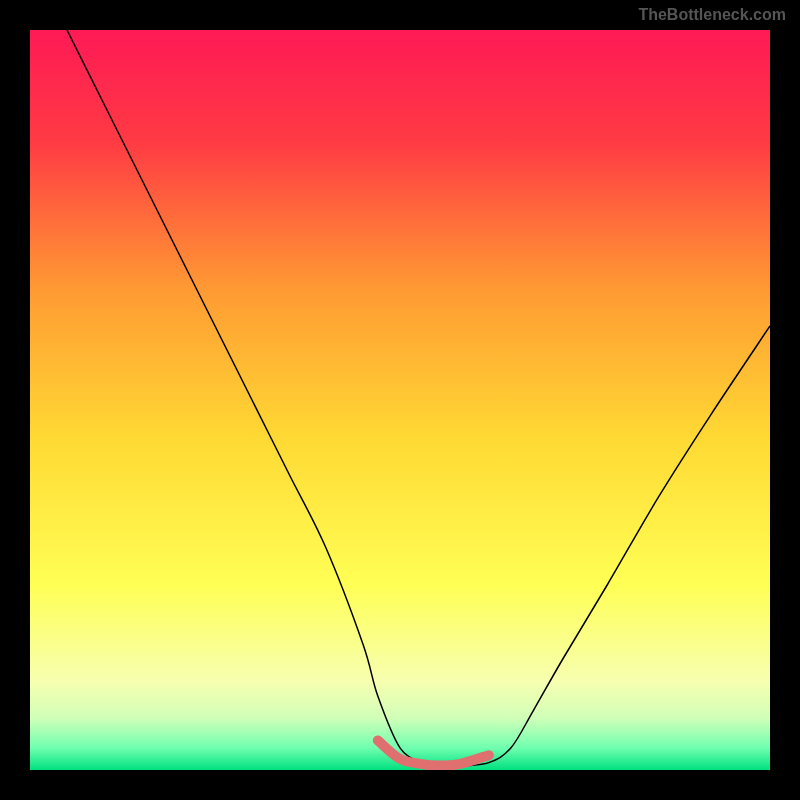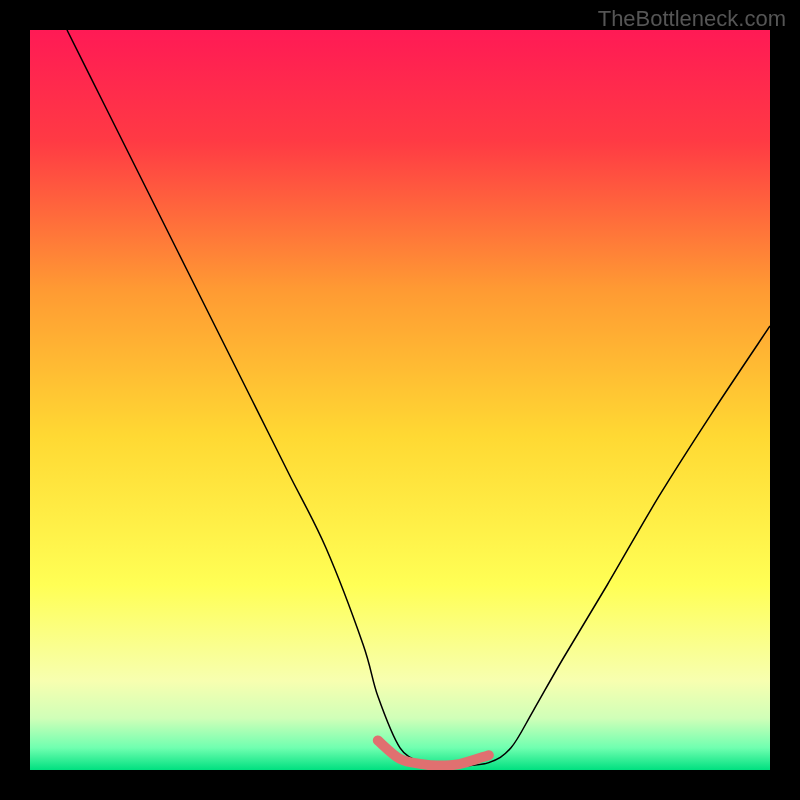--- a/index.html
+++ b/index.html
@@ -9,22 +9,22 @@
     height: 800px;
     background: #000;
     position: relative;
     font-family: Arial, sans-serif;
   }
   .watermark {
     position: absolute;
     top: 6px;
     right: 14px;
     color: #555;
-    font-size: 22px;
-    font-weight: 400;
+    font-size: 16px;
+    font-weight: 700;
     z-index: 10;
   }
   .plot-area {
     position: absolute;
     left: 30px;
     top: 30px;
     width: 740px;
     height: 740px;
   }
 </style>

